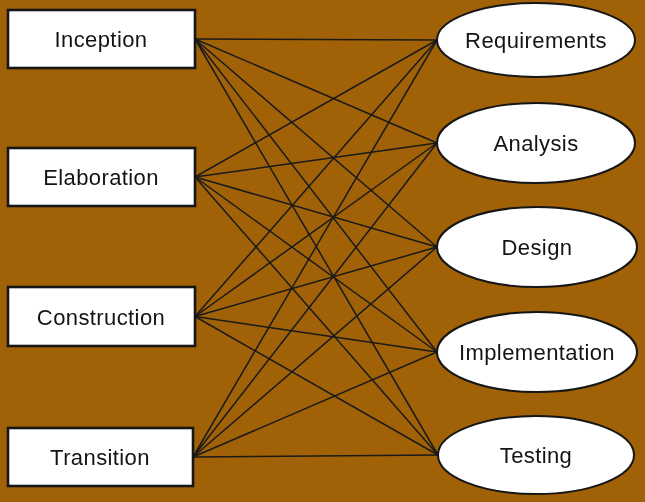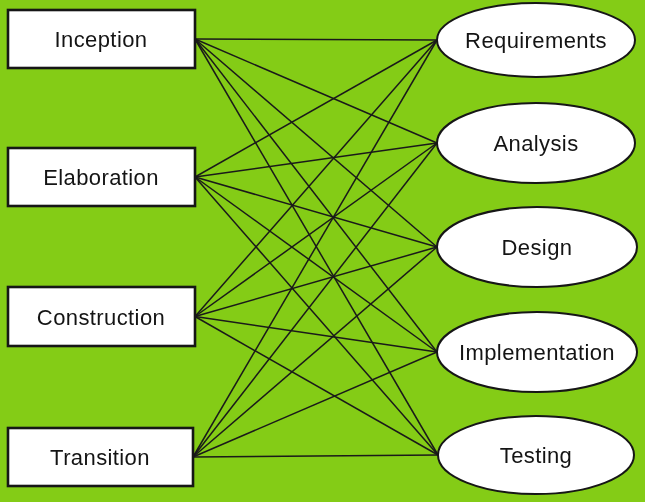--- a/index.html
+++ b/index.html
@@ -4,21 +4,21 @@
 <style>
   html, body {
     margin: 0;
     padding: 0;
     background: #ffffff;
   }
   .canvas {
     position: relative;
     width: 645px;
     height: 502px;
-    background: #84cc16;
+    background: #a16207;
     overflow: hidden;
   }
   svg {
     display: block;
   }
   .phase-rect {
     fill: #ffffff;
     stroke: #161616;
     stroke-width: 2.6;
   }

